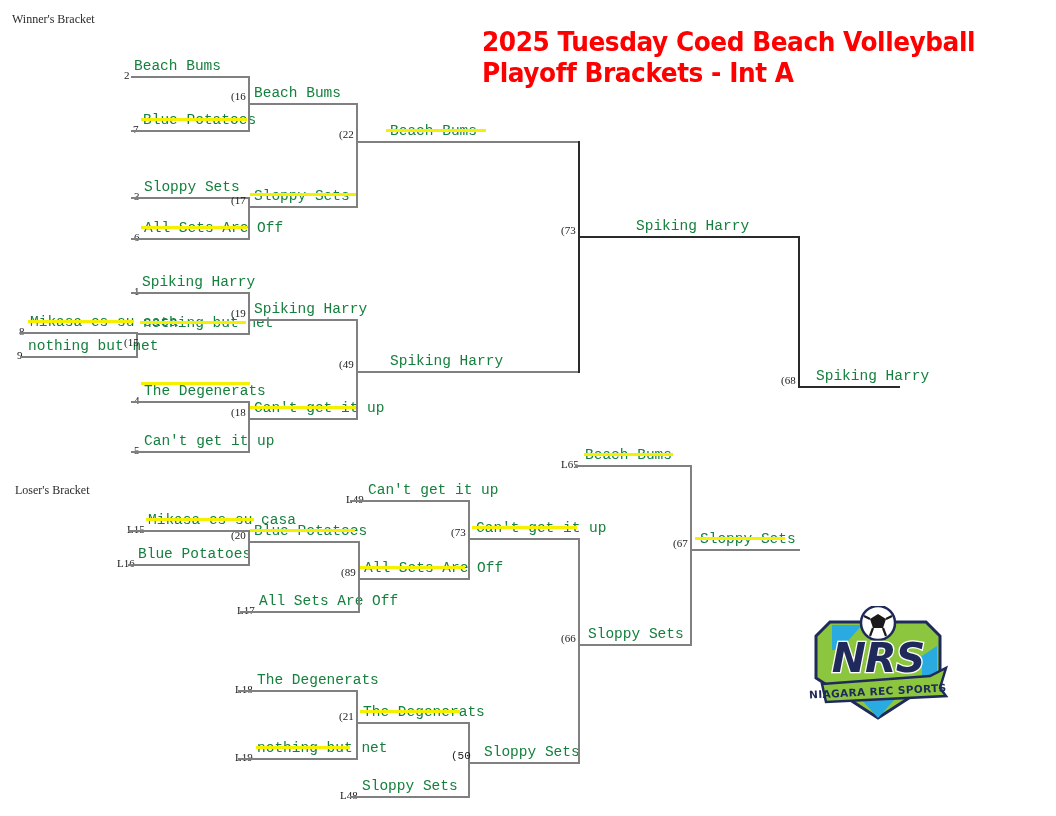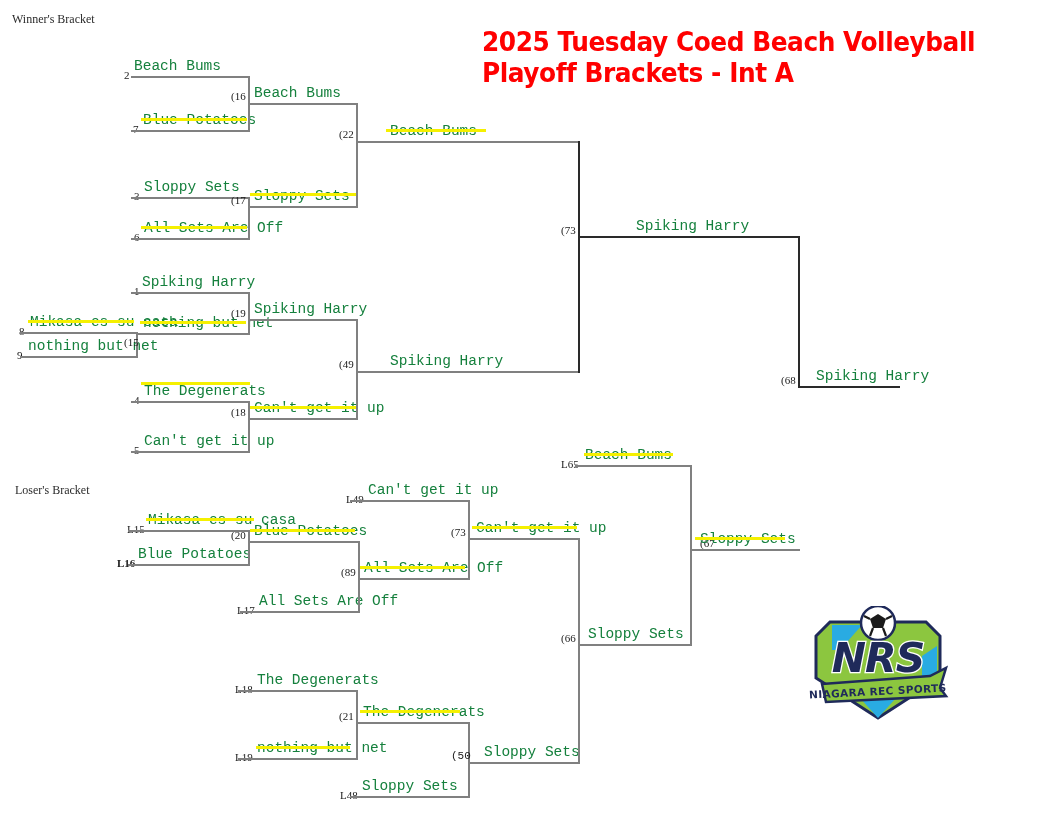--- a/index.html
+++ b/index.html
@@ -230,21 +230,21 @@
 
   <div class="slot" style="left:148px; top:510px; width:102px; height:20px;">
     <span class="name">Mikasa es su casa</span>
     <span class="seed" style="left:-21px;">L15</span>
   </div>
   <div class="hline" style="left:128px; top:530px; width:122px;"></div>
   <div class="strike" style="left:146px; top:518px; width:108px;"></div>
 
   <div class="slot" style="left:138px; top:544px; width:112px; height:20px;">
     <span class="name">Blue Potatoes</span>
-    <span class="seed" style="left:-21px;font-weight:bold;">L16</span>
+    <span class="seed" style="left:-21px;">L16</span>
   </div>
   <div class="hline" style="left:128px; top:564px; width:122px;"></div>
   <div class="vline" style="left:248px; top:530px; height:36px;"></div>
 
   <div class="matchnum" style="left:231px; top:529px;">(20</div>
   <div class="slot" style="left:254px; top:521px; width:106px; height:20px;">
     <span class="name">Blue Potatoes</span>
   </div>
   <div class="hline" style="left:250px; top:541px; width:110px;"></div>
   <div class="strike" style="left:250px; top:529px; width:105px;"></div>
@@ -319,21 +319,21 @@
   <div class="hline" style="left:580px; top:644px; width:112px;"></div>
 
   <div class="slot" style="left:585px; top:445px; width:107px; height:20px;">
     <span class="name">Beach Bums</span>
     <span class="seed" style="left:-24px;">L65</span>
   </div>
   <div class="hline" style="left:575px; top:465px; width:117px;"></div>
   <div class="strike" style="left:584px; top:453px; width:89px;"></div>
   <div class="vline" style="left:690px; top:465px; height:181px;"></div>
 
-  <div class="matchnum" style="left:700px; top:537px;">(67</div>
+  <div class="matchnum" style="left:673px; top:537px;">(67</div>
   <div class="slot" style="left:700px; top:529px; width:100px; height:20px;">
     <span class="name">Sloppy Sets</span>
   </div>
   <div class="hline" style="left:692px; top:549px; width:108px;"></div>
   <div class="strike" style="left:695px; top:537px; width:90px;"></div>
 
   <div id="nrs-logo">
     <svg viewBox="0 0 156 116" width="156" height="116">
 
       <path d="M16 30 L30 16 L126 16 L140 30 L140 72 L78 112 L16 72 Z" fill="#8cc63f" stroke="#1f2a5a" stroke-width="3"></path>

